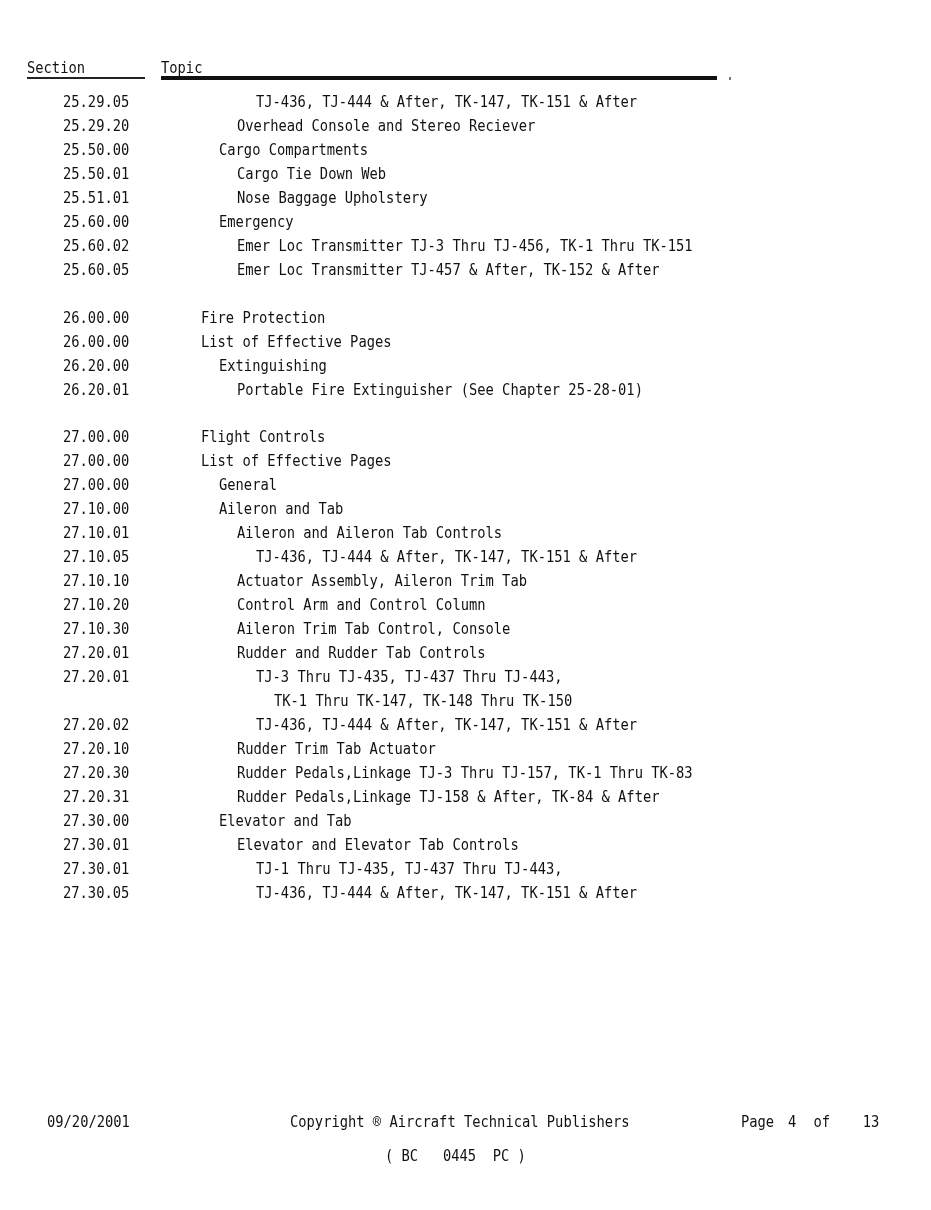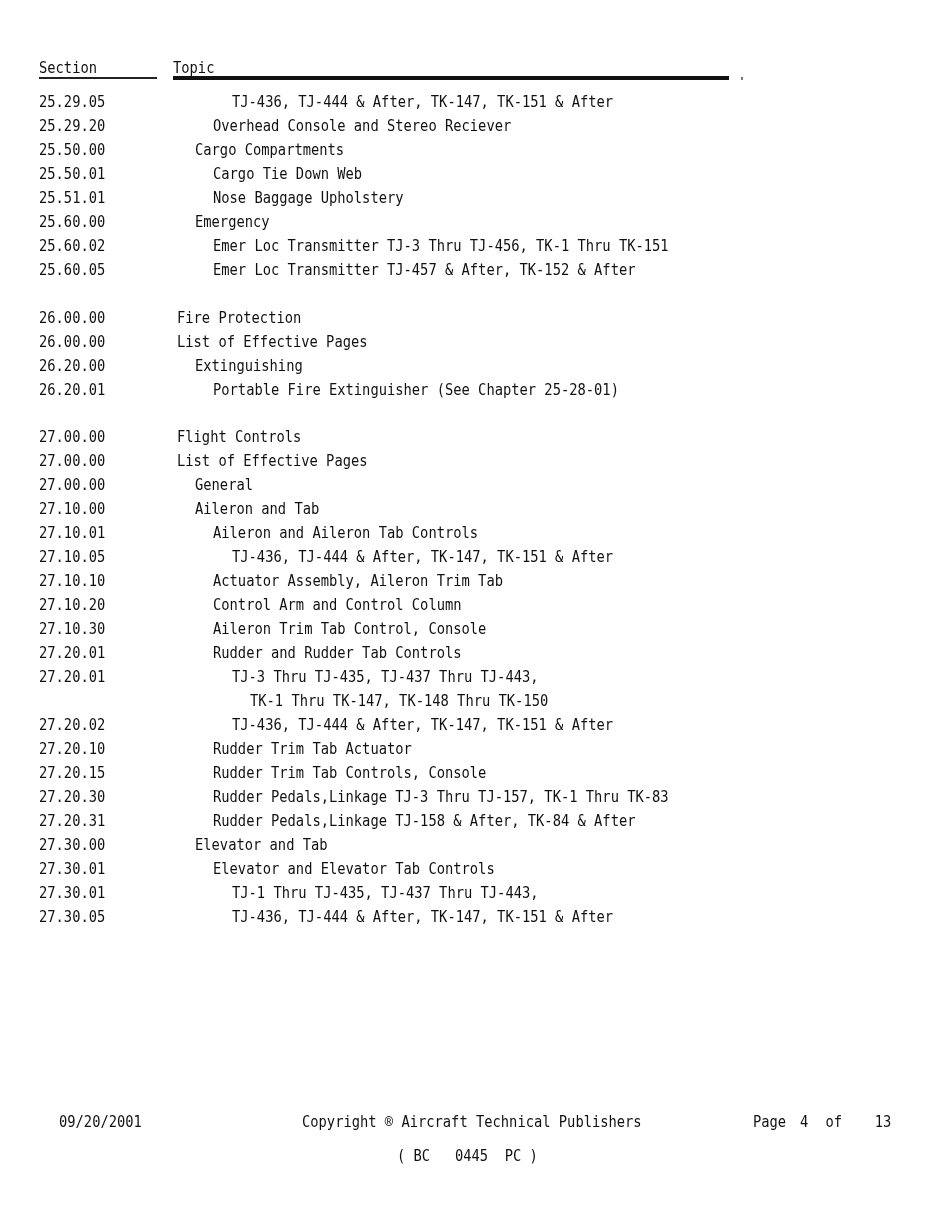--- a/index.html
+++ b/index.html
@@ -10,21 +10,21 @@
   body {
     width: 931px;
     height: 1210px;
     position: relative;
     overflow: hidden;
     font-family: "DejaVu Sans Mono", "Liberation Mono", monospace;
     color: #111111;
   }
   .page {
     position: absolute;
-    left: 12px; top: 0;
+    left: 0; top: 0;
     width: 817px;
     height: 1210px;
   }
   .hdr {
     position: absolute;
     top: 58px;
     font-size: 16px;
     line-height: 20px;
     transform: scaleX(0.86);
     transform-origin: left center;
@@ -60,20 +60,21 @@
     left: 0;
     top: 90px;
     width: 931px;
   }
   .row {
     position: relative;
     height: 24px;
     font-size: 16px;
     line-height: 24px;
     white-space: nowrap;
+    margin-left: 36px;
   }
   .row.spacer { height: 23.5px; }
   .sec {
     position: absolute;
     left: 27px;
     top: 0;
     transform: scaleX(0.86);
     transform-origin: left center;
   }
   .topic {
@@ -217,24 +218,20 @@
       </div>
       <div class="row">
         <span class="sec">27.20.02</span>
         <span class="topic lvl3">TJ-436, TJ-444 &amp; After, TK-147, TK-151 &amp; After</span>
       </div>
       <div class="row">
         <span class="sec">27.20.10</span>
         <span class="topic lvl2">Rudder Trim Tab Actuator</span>
       </div>
       <div class="row">
-        <span class="sec">27.20.15</span>
-        <span class="topic lvl2">Rudder Trim Tab Controls, Console</span>
-      </div>
-      <div class="row">
         <span class="sec">27.20.30</span>
         <span class="topic lvl2">Rudder Pedals,Linkage TJ-3 Thru TJ-157, TK-1 Thru TK-83</span>
       </div>
       <div class="row">
         <span class="sec">27.20.31</span>
         <span class="topic lvl2">Rudder Pedals,Linkage TJ-158 &amp; After, TK-84 &amp; After</span>
       </div>
       <div class="row">
         <span class="sec">27.30.00</span>
         <span class="topic lvl1">Elevator and Tab</span>

